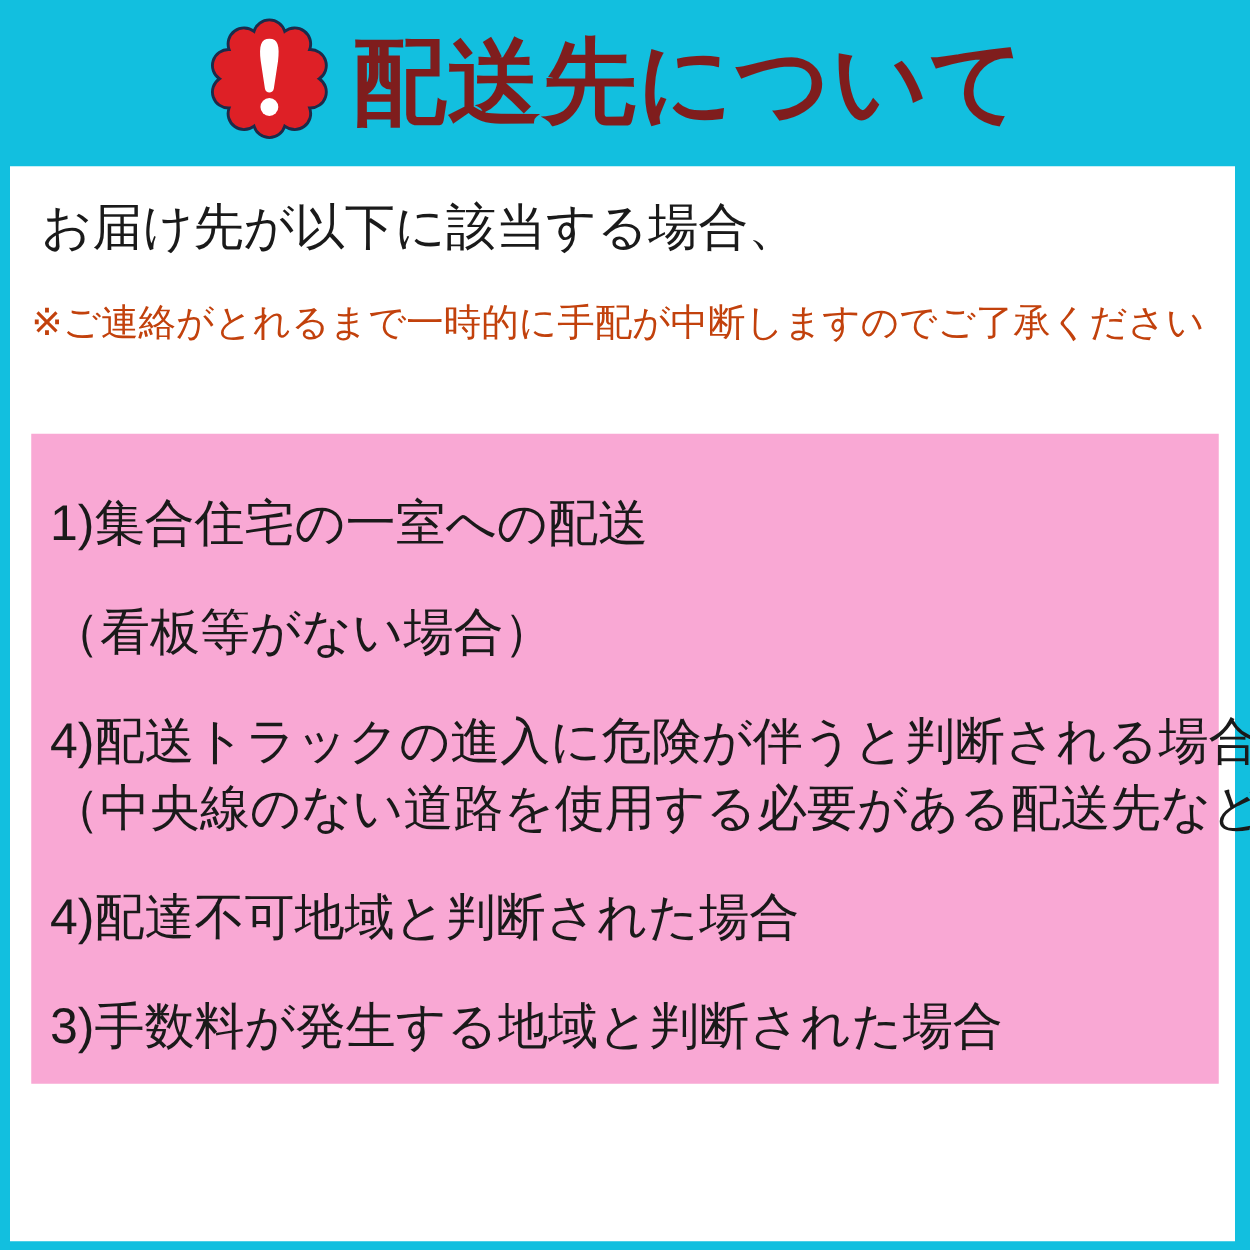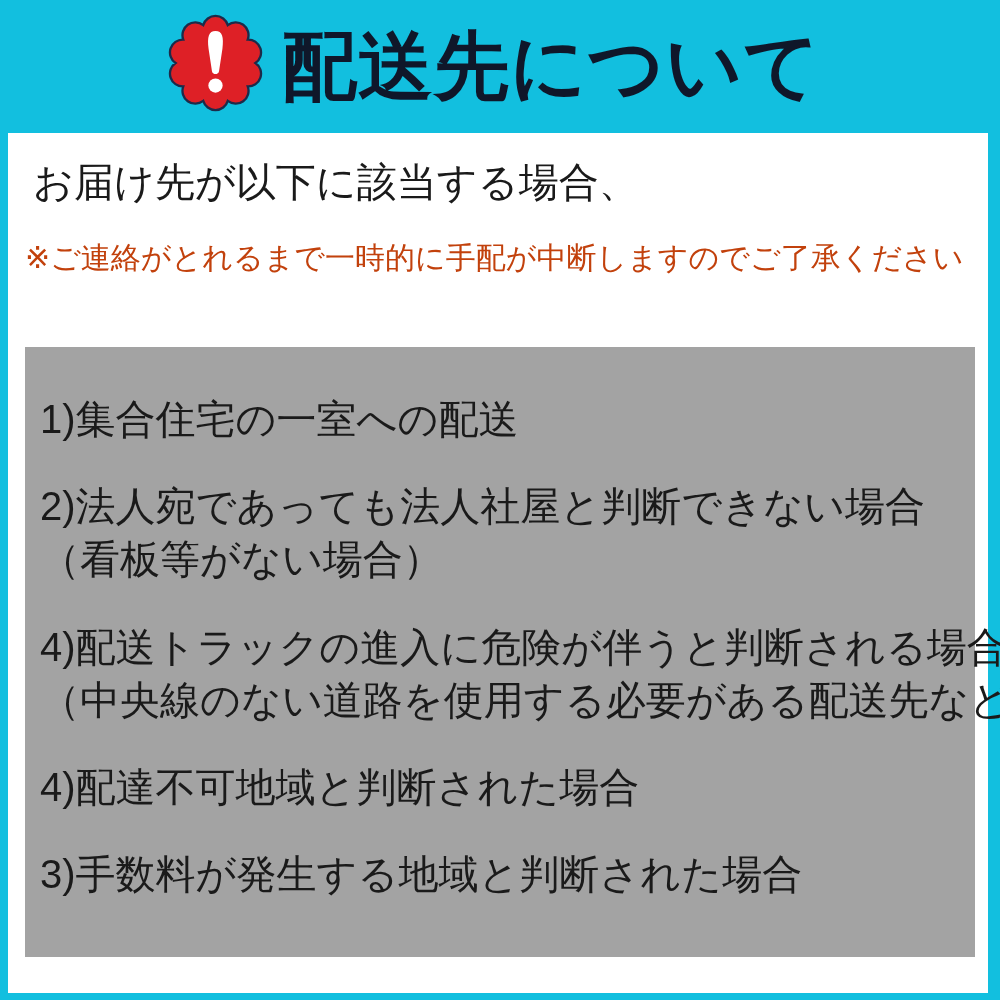--- a/index.html
+++ b/index.html
@@ -27,21 +27,21 @@
     top: 7px;
     width: 105px;
     height: 112px;
   }
   .title {
     position: absolute;
     left: 282px;
     top: 50%;
     transform: translateY(-50%);
     margin: 0;
-    color: #0f172a;
+    color: #7f1d1d;
     font-size: 75px;
     font-weight: 700;
     letter-spacing: 1px;
     white-space: nowrap;
   }
 
   
   .panel {
     position: absolute;
     left: 8px;
@@ -64,22 +64,22 @@
     color: #c2410c;
     white-space: nowrap;
   }
 
   
   .cases-box {
     position: absolute;
     left: 17px;
     top: 214px;
     width: 950px;
-    height: 610px;
-    background: #a3a3a3;
+    height: 520px;
+    background: #f9a8d4;
     padding: 46px 18px 0 15px;
     box-sizing: border-box;
   }
   .case {
     font-size: 40px;
     line-height: 1.33;
     color: #1a1a1a;
     margin-bottom: 34px;
   }
   .case-line { white-space: nowrap; }
@@ -121,21 +121,20 @@
     <p class="note">※ご連絡がとれるまで一時的に手配が中断しますのでご了承ください</p>
 
     <div class="cases-box">
 
       <div class="case">
         <div class="case-line">1)集合住宅の一室への配送</div>
 
       </div>
 
       <div class="case">
-        <div class="case-line">2)法人宛であっても法人社屋と判断できない場合</div>
         <div class="case-line">（看板等がない場合）</div>
       </div>
 
       <div class="case">
         <div class="case-line">4)配送トラックの進入に危険が伴うと判断される場合</div>
         <div class="case-line">（中央線のない道路を使用する必要がある配送先など）</div>
       </div>
 
       <div class="case">
         <div class="case-line">4)配達不可地域と判断された場合</div>

